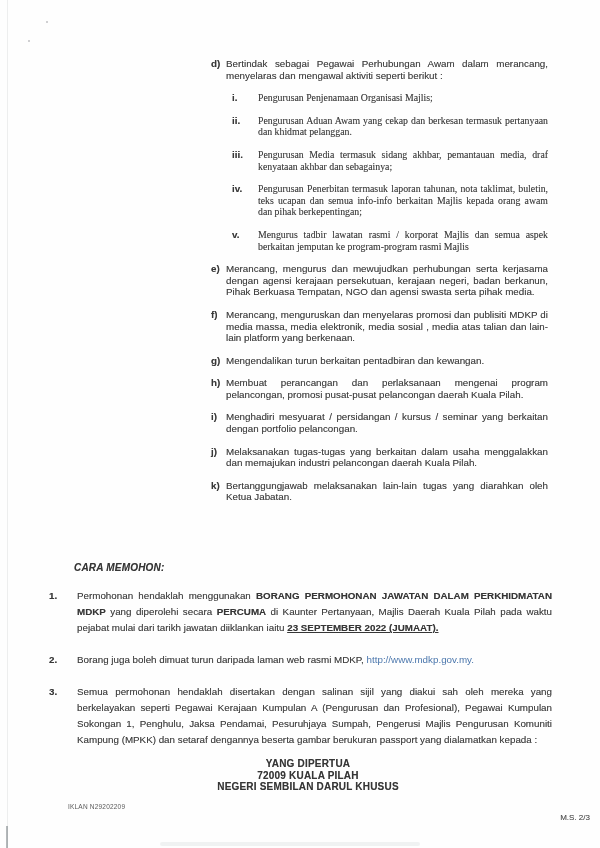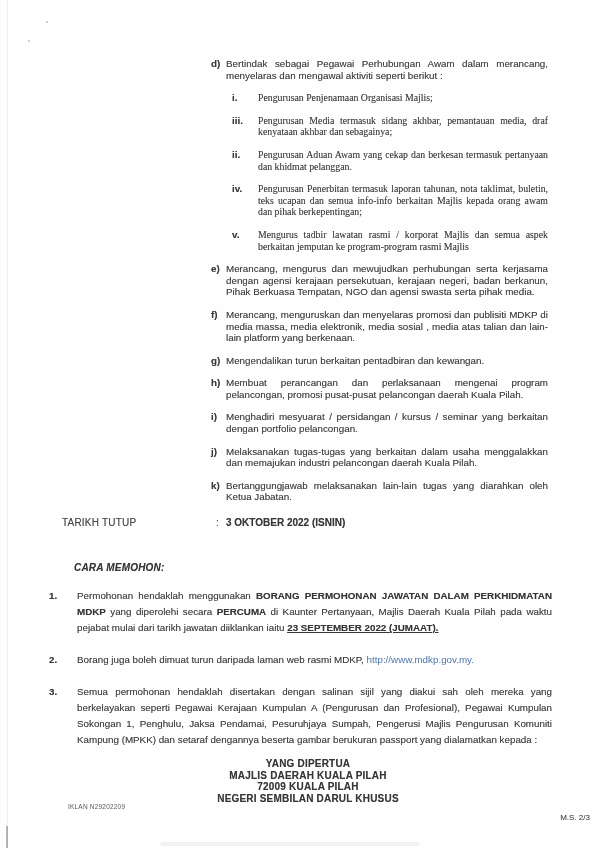--- a/index.html
+++ b/index.html
@@ -103,26 +103,26 @@
       <span class="dlabel">d)</span>
       <span class="dtext">Bertindak sebagai Pegawai Perhubungan Awam dalam merancang, menyelaras dan mengawal aktiviti seperti berikut :</span>
     </div>
 
     <div class="sublist">
       <div class="sub">
         <span class="slabel">i.</span>
         <span class="stext">Pengurusan Penjenamaan Organisasi Majlis;</span>
       </div>
       <div class="sub">
+        <span class="slabel">ii.</span>
+        <span class="stext">Pengurusan Aduan Awam yang cekap dan berkesan termasuk pertanyaan dan khidmat pelanggan.</span>
+      </div>
+      <div class="sub">
         <span class="slabel">iii.</span>
         <span class="stext">Pengurusan Media termasuk sidang akhbar, pemantauan media, draf kenyataan akhbar dan sebagainya;</span>
-      </div>
-      <div class="sub">
-        <span class="slabel">ii.</span>
-        <span class="stext">Pengurusan Aduan Awam yang cekap dan berkesan termasuk pertanyaan dan khidmat pelanggan.</span>
       </div>
       <div class="sub">
         <span class="slabel">iv.</span>
         <span class="stext">Pengurusan Penerbitan termasuk laporan tahunan, nota taklimat, buletin, teks ucapan dan semua info-info berkaitan Majlis kepada orang awam dan pihak berkepentingan;</span>
       </div>
       <div class="sub">
         <span class="slabel">v.</span>
         <span class="stext">Mengurus tadbir lawatan rasmi / korporat Majlis dan semua aspek berkaitan jemputan ke program-program rasmi Majlis</span>
       </div>
     </div>
@@ -150,25 +150,20 @@
     <div class="duty">
       <span class="dlabel">j)</span>
       <span class="dtext">Melaksanakan tugas-tugas yang berkaitan dalam usaha menggalakkan dan memajukan industri pelancongan daerah Kuala Pilah.</span>
     </div>
     <div class="duty">
       <span class="dlabel">k)</span>
       <span class="dtext">Bertanggungjawab melaksanakan lain-lain tugas yang diarahkan oleh Ketua Jabatan.</span>
     </div>
   </section>
 
-  <div class="closing-row">
-    <span class="clabel">TARIKH TUTUP</span>
-    <span class="csep">:</span>
-    <span class="cvalue">3 OKTOBER 2022 (ISNIN)</span>
-  </div>
 
   <div class="apply-heading">CARA MEMOHON:</div>
 
   <section class="apply-list">
 
     <div class="apply-item">
       <span class="anum">1.</span>
       <span class="abody"><span>Permohonan hendaklah menggunakan </span><span class="b">BORANG PERMOHONAN JAWATAN DALAM PERKHIDMATAN MDKP</span><span> yang diperolehi secara </span><span class="b">PERCUMA</span><span> di Kaunter Pertanyaan, Majlis Daerah Kuala Pilah pada waktu pejabat mulai dari tarikh jawatan diiklankan iaitu </span><span class="bu">23 SEPTEMBER 2022 (JUMAAT).</span></span>
     </div>
 
@@ -178,21 +173,20 @@
     </div>
 
     <div class="apply-item">
       <span class="anum">3.</span>
       <span class="abody">Semua permohonan hendaklah disertakan dengan salinan sijil yang diakui sah oleh mereka yang berkelayakan seperti Pegawai Kerajaan Kumpulan A (Pengurusan dan Profesional), Pegawai Kumpulan Sokongan 1, Penghulu, Jaksa Pendamai, Pesuruhjaya Sumpah, Pengerusi Majlis Pengurusan Komuniti Kampung (MPKK) dan setaraf dengannya beserta gambar berukuran passport yang dialamatkan kepada :</span>
     </div>
   </section>
 
   <div class="address">
     <div>YANG DIPERTUA</div>
-    <div>MAJLIS DAERAH KUALA PILAH</div>
     <div>72009 KUALA PILAH</div>
     <div>NEGERI SEMBILAN DARUL KHUSUS</div>
   </div>
 
   <div class="iklan-ref">IKLAN N29202209</div>
   <div class="page-num">M.S. 2/3</div>
 
 </div>
 
 </body></html>

